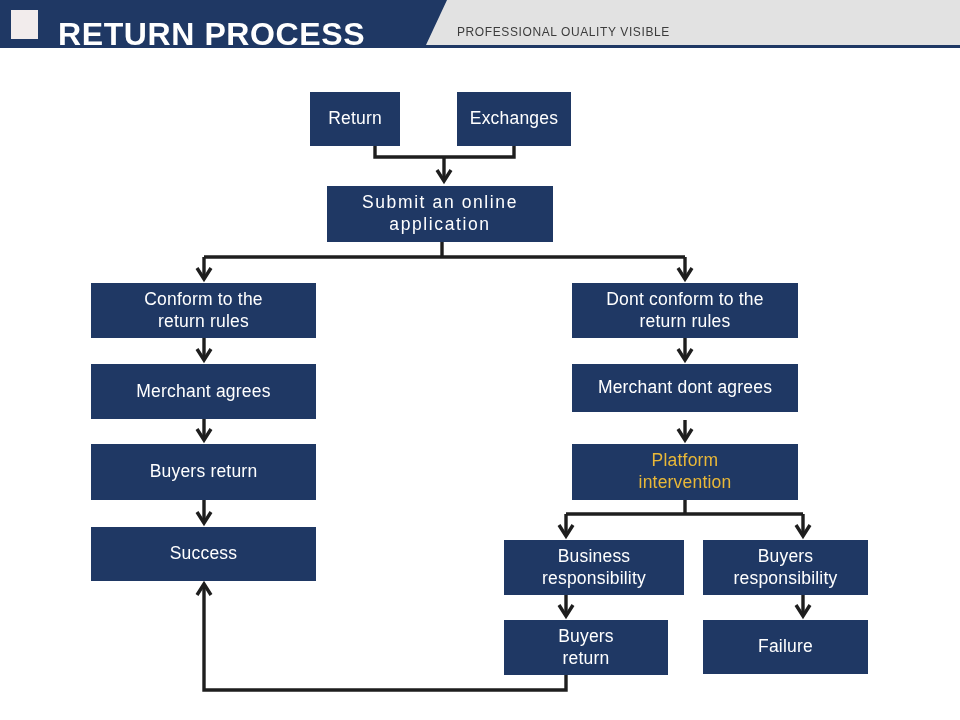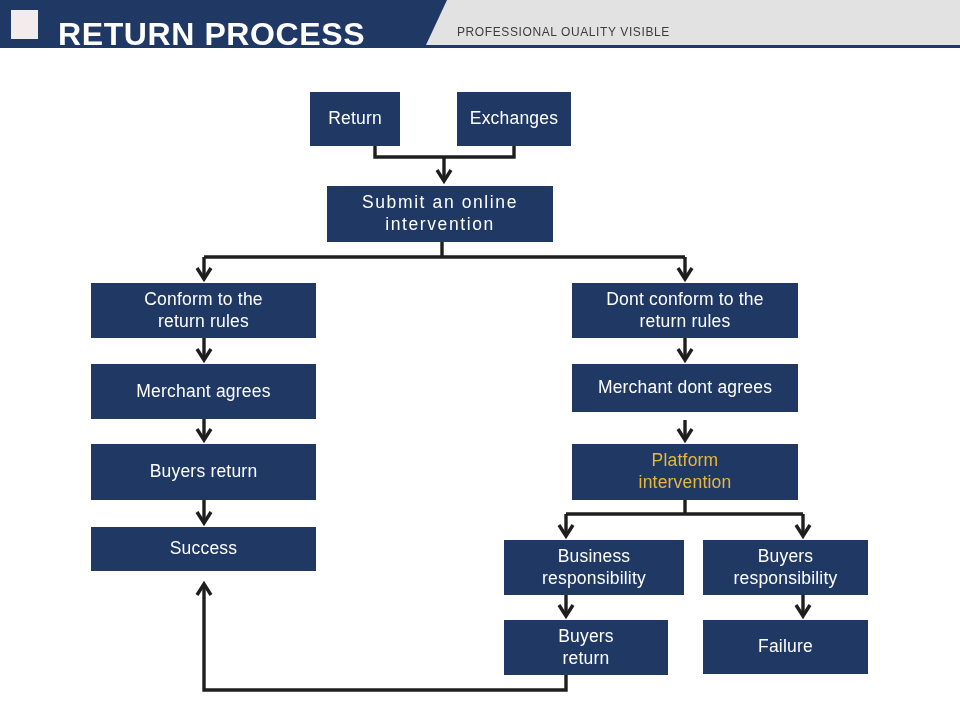--- a/index.html
+++ b/index.html
@@ -144,21 +144,21 @@
   </svg>
 
   <div class="node" style="left:310px;top:92px;width:90px;height:54px">
     <span>Return</span>
   </div>
   <div class="node" style="left:457px;top:92px;width:114px;height:54px">
     <span>Exchanges</span>
   </div>
   <div class="node node--spaced" style="left:327px;top:186px;width:226px;height:56px">
     <span>Submit an online
-intervention</span>
+application</span>
   </div>
   <div class="node" style="left:91px;top:283px;width:225px;height:55px">
     <span>Conform to the
 return rules</span>
   </div>
   <div class="node" style="left:572px;top:283px;width:226px;height:55px">
     <span>Dont conform to the
 return rules</span>
   </div>
   <div class="node" style="left:91px;top:364px;width:225px;height:55px">
@@ -167,21 +167,21 @@
   <div class="node" style="left:572px;top:364px;width:226px;height:48px">
     <span>Merchant dont agrees</span>
   </div>
   <div class="node" style="left:91px;top:444px;width:225px;height:56px">
     <span>Buyers return</span>
   </div>
   <div class="node node--gold" style="left:572px;top:444px;width:226px;height:56px">
     <span>Platform
 intervention</span>
   </div>
-  <div class="node" style="left:91px;top:527px;width:225px;height:44px">
+  <div class="node" style="left:91px;top:527px;width:225px;height:54px">
     <span>Success</span>
   </div>
   <div class="node" style="left:504px;top:540px;width:180px;height:55px">
     <span>Business
 responsibility</span>
   </div>
   <div class="node" style="left:703px;top:540px;width:165px;height:55px">
     <span>Buyers
 responsibility</span>
   </div>

